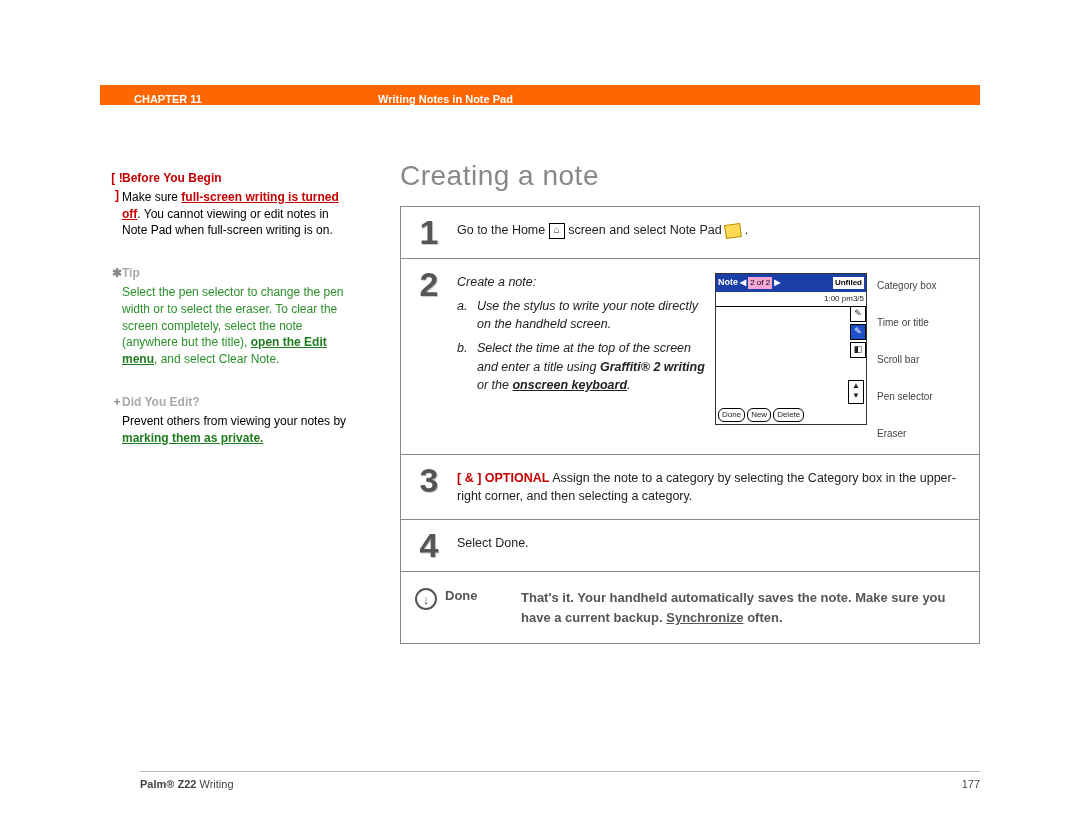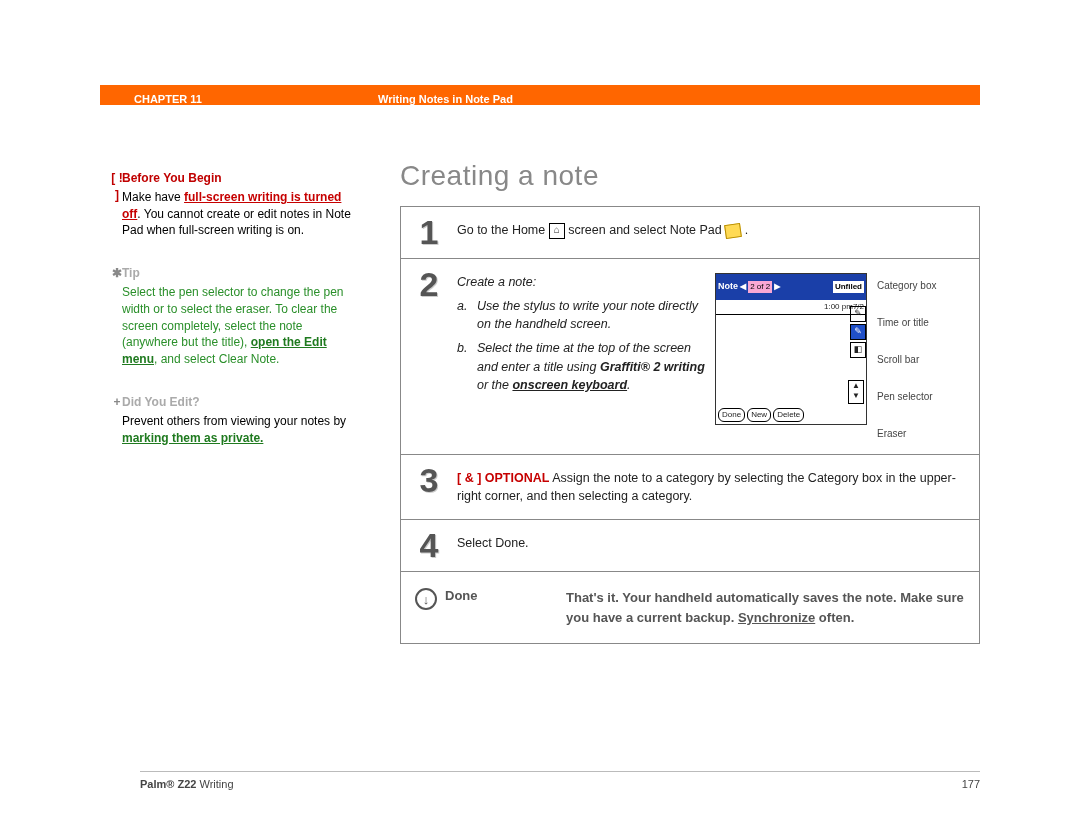--- a/index.html
+++ b/index.html
@@ -109,21 +109,21 @@
     background: #fff;
     height: 150px;
   }
   .dev-titlebar {
     background: #1a3fa8;
     color: #fff;
     font-size: 9px;
     font-weight: bold;
     display: flex;
     align-items: center;
-    height: 26px;
+    height: 18px;
     padding: 0 2px;
     gap: 2px;
   }
   .dev-arrow { font-size: 8px; }
   .dev-pager { background:#f9a8d4; color:#000; padding:0 2px; font-weight:normal; font-size:8px; }
   .dev-cat { margin-left:auto; background:#fff; color:#000; padding:0 2px; font-size:8px; }
   .dev-subbar {
     font-size: 8px;
     display:flex;
     justify-content: flex-end;
@@ -204,21 +204,20 @@
     display:flex;align-items:center;justify-content:center;
     font-size:13px;
     color:#555;
   }
   .done-text {
     flex:1;
     font-weight:bold;
     color:#555;
     font-size:13px;
     line-height:1.5;
-    margin-left:45px;
   }
   .done-text .ul { text-decoration: underline; }
   .optional-tag { font-weight:bold; color:#c60000; }
   .home-icon {
     display:inline-block;
     width:14px;height:14px;
     border:1px solid #000;
     vertical-align:middle;
     font-size:10px;
     text-align:center;
@@ -261,21 +260,21 @@
     <span class="header-chapter">CHAPTER 11</span>
     <span class="header-title">Writing Notes in Note Pad</span>
   </div>
 
   <div class="sidebar">
 
     <div class="side-block">
       <span class="side-icon" style="color:#c00000;">[ ! ]</span>
       <div class="side-head-red">Before You Begin</div>
       <div class="side-body">
-        <span>Make have </span><a class="link link-red">full-screen writing is turned off</a><span>. You cannot create or edit notes in Note Pad when full-screen writing is on.</span>
+        <span>Make sure </span><a class="link link-red">full-screen writing is turned off</a><span>. You cannot viewing or edit notes in Note Pad when full-screen writing is on.</span>
       </div>
     </div>
 
     <div class="side-block">
       <span class="side-icon">✱</span>
       <div class="side-head-gray">Tip</div>
       <div class="tip-body">
         <span>Select the pen selector to change the pen width or to select the eraser. To clear the screen completely, select the note (anywhere but the title), </span><a class="link link-green">open the Edit menu</a><span>, and select Clear Note.</span>
       </div>
     </div>
@@ -326,21 +325,21 @@
           <div class="device">
             <div class="dev-titlebar">
               <span>Note</span>
               <span class="dev-arrow">◀</span>
               <span class="dev-pager">2 of 2</span>
               <span class="dev-arrow">▶</span>
               <span class="dev-cat">Unfiled</span>
             </div>
             <div class="dev-subbar">
               <span>1:00 pm</span>
-              <span>7/2</span>
+              <span>3/5</span>
             </div>
             <div class="dev-tools">
               <div class="dev-tool">✎</div>
               <div class="dev-tool selected">✎</div>
               <div class="dev-tool">◧</div>
             </div>
             <div class="dev-scroll">▲<br>▼</div>
             <div class="dev-bottom">
               <span>Done</span>
               <span>New</span>

